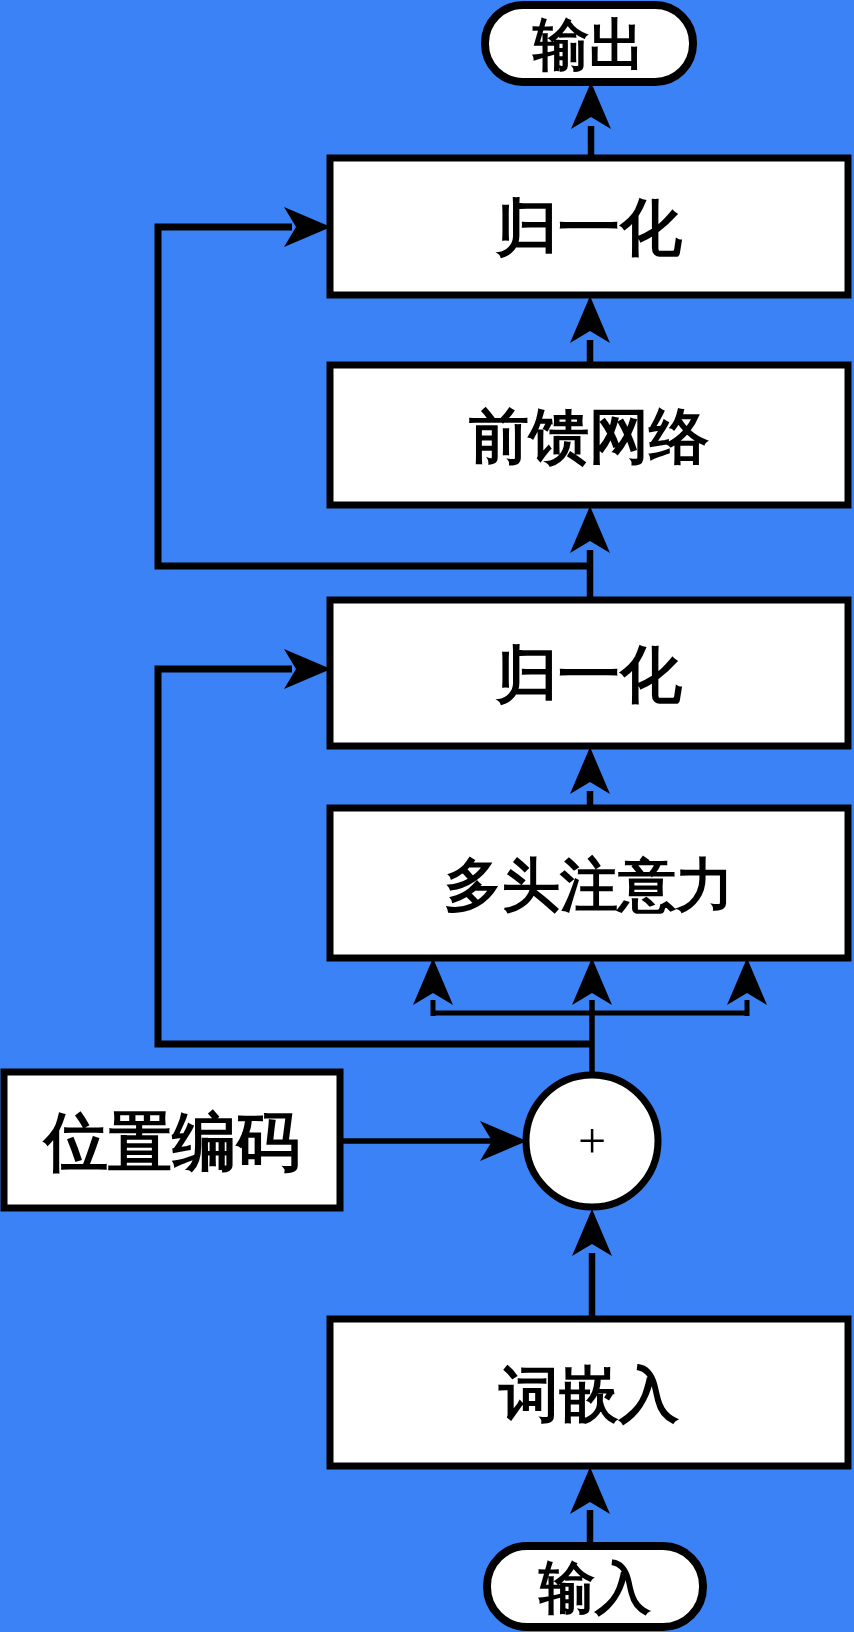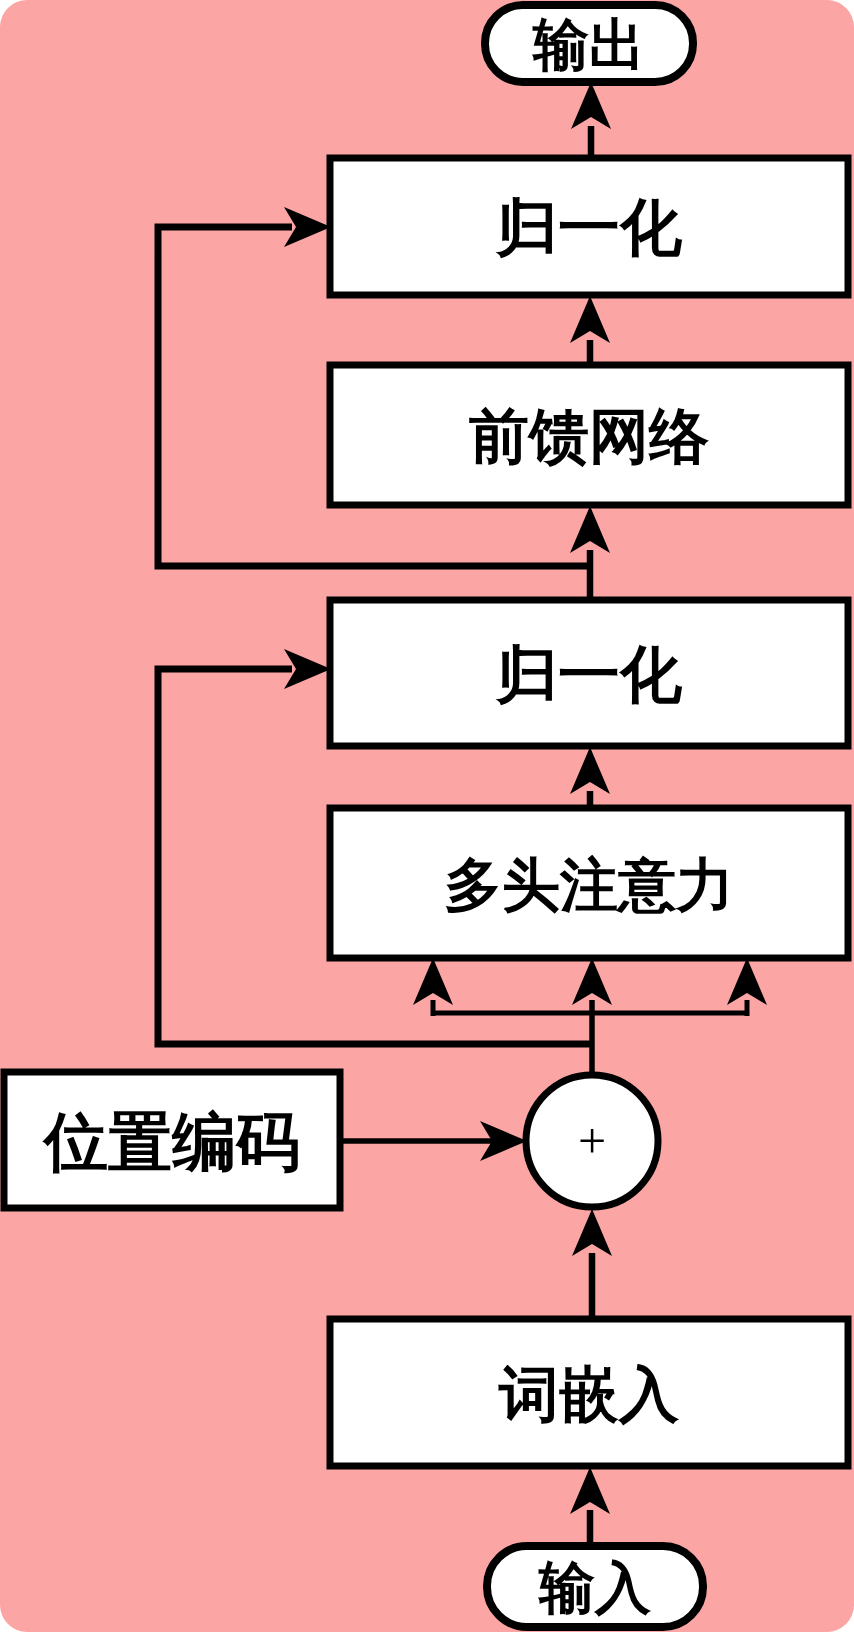--- a/index.html
+++ b/index.html
@@ -4,23 +4,22 @@
 <style>
   html, body {
     margin: 0;
     padding: 0;
     background: #ffffff;
   }
   .canvas {
     position: relative;
     width: 854px;
     height: 1632px;
-    background: #fca5a5;
+    background: #3b82f6;
     overflow: hidden;
-    border-radius: 27px;
   }
   svg {
     display: block;
   }
   .node-shape {
     fill: #ffffff;
     stroke: #000000;
     stroke-width: 7;
   }
   .pill-shape {

